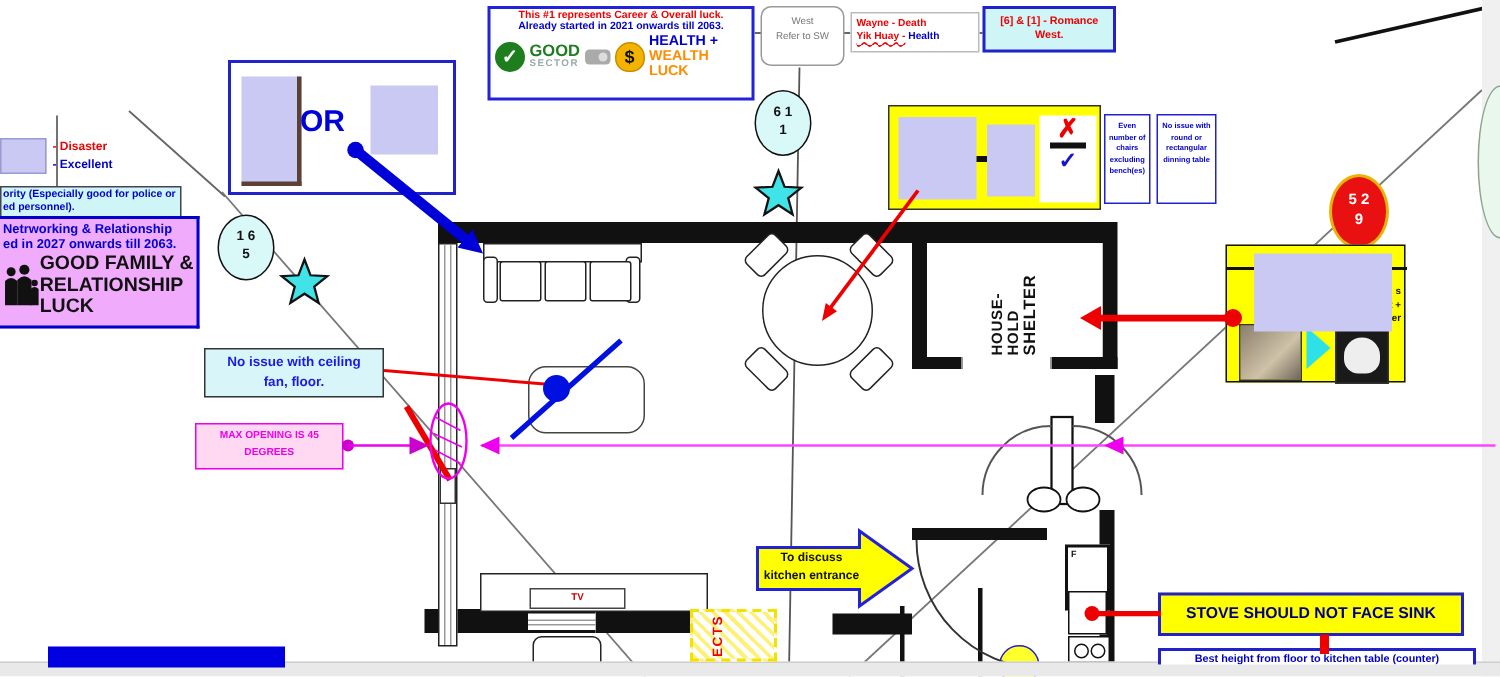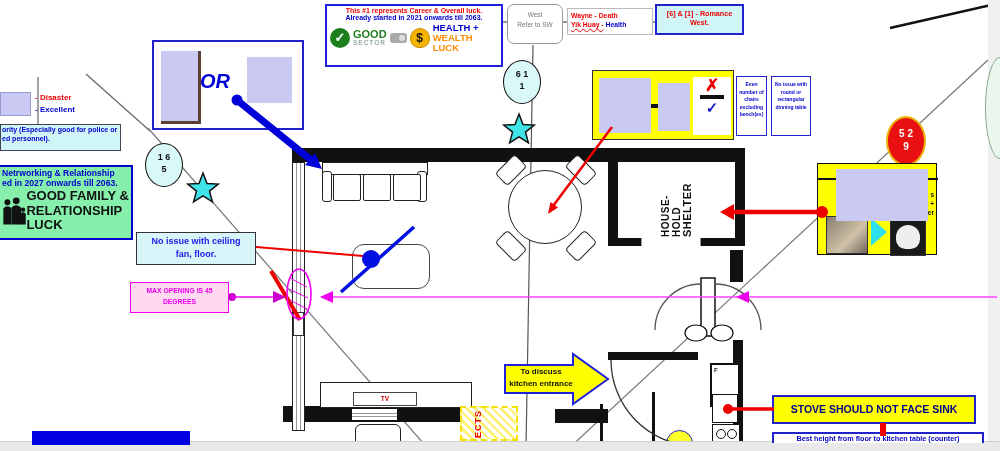--- a/index.html
+++ b/index.html
@@ -108,41 +108,41 @@
 
   <div class="abs lav" style="left:0;top:92px;width:31px;height:24px;border:1px solid #9a9ad0;box-sizing:border-box;"></div>
   <div class="abs b" style="left:35px;top:93px;font-size:8px;color:#EE0000;">-  Disaster</div>
   <div class="abs b" style="left:35px;top:105px;font-size:8px;color:#0000CC;">-  Excellent</div>
 
   <div class="notebox b" style="left:0;top:124px;width:121px;height:27px;background:#CFF5F7;border:1px solid #445;padding:1px 1px;font-size:7px;color:#0000CC;line-height:1.25;">
     <div class="nw">ority (Especially good for police or</div>
     <div class="nw">ed personnel).</div>
   </div>
 
-  <div class="notebox" style="left:0;top:165px;width:133px;height:75px;background:#86efac;border:2px solid #0000CC;border-left:none;padding:1px 2px;">
+  <div class="notebox" style="left:0;top:144px;width:133px;height:75px;background:#f0abfc;border:2px solid #0000CC;border-left:none;padding:1px 2px;">
     <div class="b nw" style="font-size:8.6px;color:#0000CC;">Netrworking &amp; Relationship</div>
     <div class="b nw" style="font-size:8.6px;color:#0000CC;">ed in 2027 onwards till 2063.</div>
     <div style="display:flex;align-items:center;margin-top:1px;">
       <svg width="36" height="40" viewBox="0 0 36 40">
         <circle cx="8" cy="7" r="4.4" fill="#111"></circle>
           <path d="M2 40 V16 q6 -6 12 0 V40 Z" fill="#111"></path>
         <circle cx="21" cy="5" r="5" fill="#111"></circle>
           <path d="M14 40 V15 q7 -7 14 0 V40 Z" fill="#111"></path>
         <circle cx="31" cy="18" r="3.2" fill="#111"></circle>
           <path d="M27 40 V24 q4 -4 8 0 V40 Z" fill="#111"></path>
       </svg>
       <div class="b" style="font-size:13px;color:#111;line-height:1.12;">
         <div class="nw">GOOD FAMILY &amp;</div>
         <div class="nw">RELATIONSHIP</div>
         <div class="nw">LUCK</div>
       </div>
     </div>
   </div>
 
-  <div class="notebox" style="left:152px;top:40px;width:152px;height:90px;background:#fff;border:2px solid #2222CC;font-style:italic;">
+  <div class="notebox" style="left:152px;top:40px;width:152px;height:90px;background:#fff;border:2px solid #2222CC;">
     <div class="abs lav" style="left:7px;top:9px;width:37px;height:70px;border-right:3px solid #5C4033;border-bottom:3px solid #5C4033;"></div>
     <div class="abs lav" style="left:93px;top:15px;width:45px;height:46px;"></div>
     <div class="abs b" style="left:46px;top:28px;font-size:20px;color:#0000D9;">OR</div>
   </div>
 
   <div class="notebox ctr" style="left:325px;top:4px;width:178px;height:63px;background:#fff;border:2.5px solid #2222DD;padding-top:1px;">
     <div class="b nw" style="font-size:7px;color:#EE0000;">This #1 represents Career &amp; Overall luck.</div>
     <div class="b nw" style="font-size:7px;color:#0000CC;">Already started in 2021 onwards till 2063.</div>
     <div style="display:flex;align-items:center;justify-content:flex-start;gap:3px;padding:2px 3px 0 3px;">
       <div style="width:20px;height:20px;border-radius:50%;background:#1E7E1E;color:#fff;font-weight:bold;font-size:13px;line-height:20px;">✓</div>

